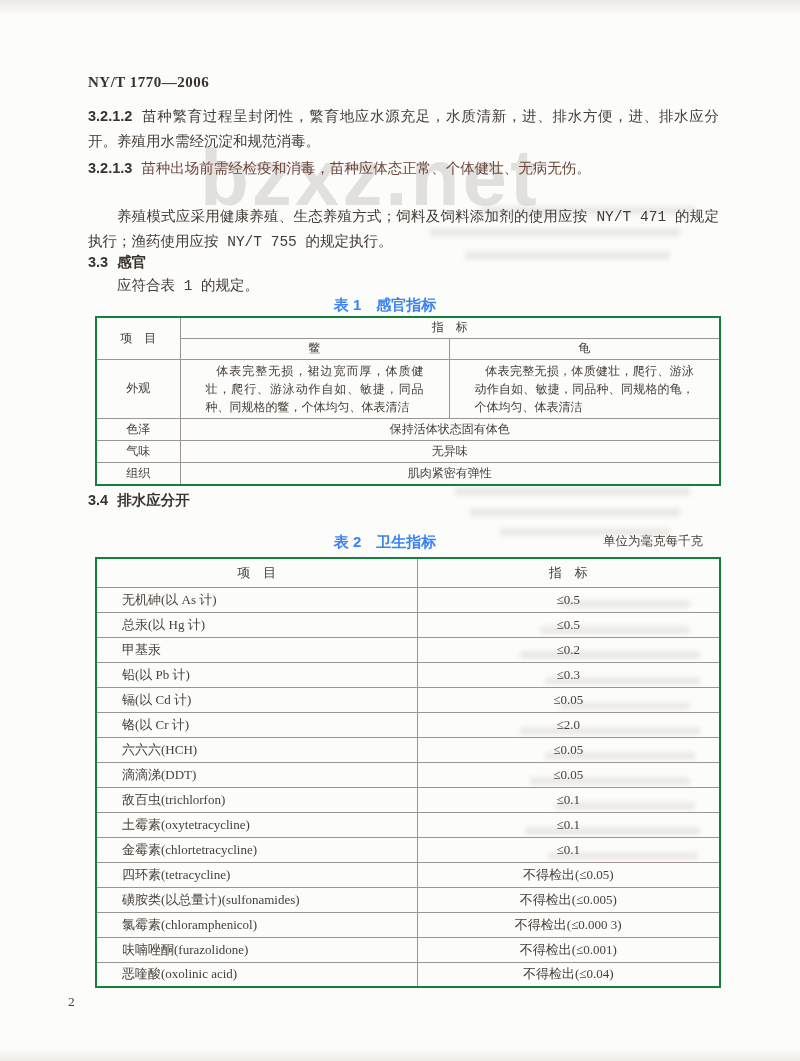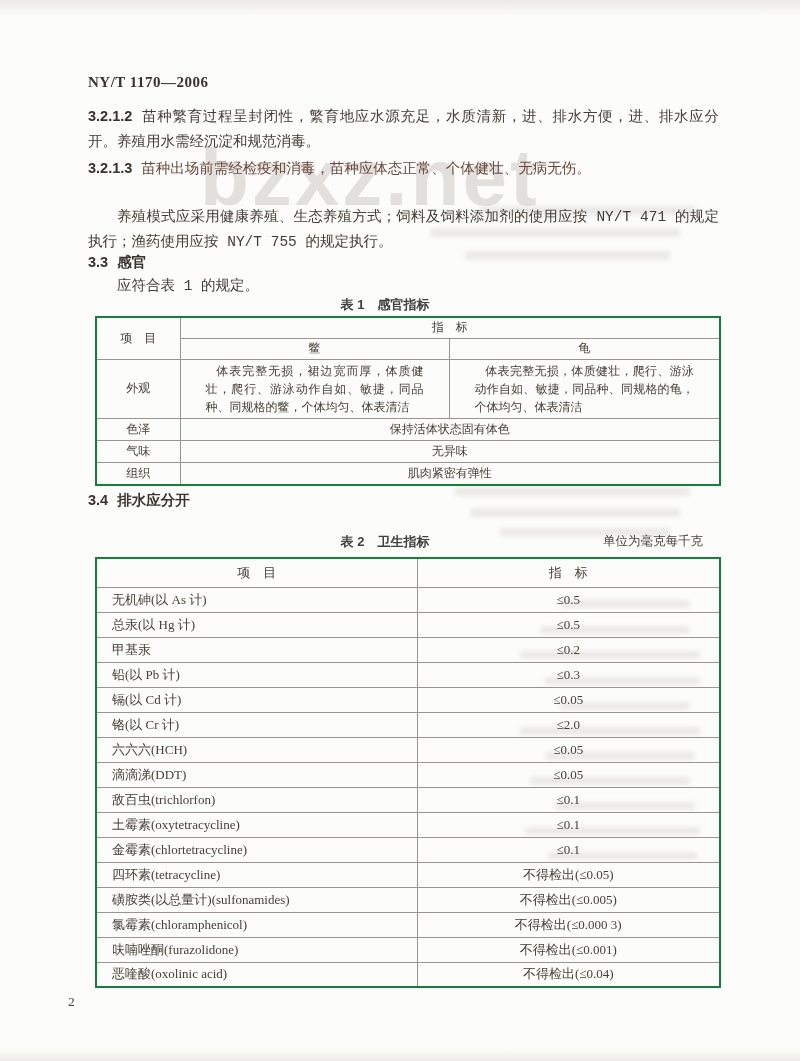--- a/index.html
+++ b/index.html
@@ -13,32 +13,32 @@
       font-family:"Liberation Sans","DejaVu Sans",sans-serif;font-weight:700;
       font-size:80px;letter-spacing:3px;color:#c8c6c2;opacity:.5;white-space:nowrap;}
   .blk{position:absolute;left:88px;width:631px;z-index:2;font-size:14.5px;line-height:25px;text-align:justify;}
   .num{font-family:"Liberation Sans","DejaVu Sans",sans-serif;font-weight:700;color:#3a332d;margin-right:9px;}
   .hd{font-family:"Liberation Sans","DejaVu Sans",sans-serif;font-weight:700;color:#3a332d;}
   .indent{text-indent:2em;font-family:Liberation Mono, monospace;}
   .warm{color:#6b463c;}
   #doc-code{position:absolute;left:88px;top:74px;z-index:2;font-weight:700;font-size:15px;
       letter-spacing:.5px;color:#39322d;}
   .caption{position:absolute;left:95px;width:580px;z-index:2;text-align:center;
-      font-family:"Liberation Sans","DejaVu Sans",sans-serif;font-weight:700;font-size:13px;color:#404040;}
+      font-family:"Liberation Sans","DejaVu Sans",sans-serif;font-weight:700;font-size:15px;color:#3b82f6;}
   .unit{position:absolute;right:97px;top:533px;z-index:2;font-size:12.5px;color:#4a423c;}
   table{border-collapse:collapse;table-layout:fixed;position:absolute;left:95px;z-index:2;
       width:624px;font-size:12px;color:#474039;}
   td,th{border:1px solid #9a9590;padding:0 6px;font-weight:normal;vertical-align:middle;}
   #table1{top:316px;}
   #table2{top:557px;font-size:13px;}
   #table1 td,#table1 th,#table2 td,#table2 th{box-sizing:border-box;}
   .tbl-outer{border:2px solid #15803d;}
   .c{text-align:center;}
   .para-cell{line-height:18px;text-align:justify;text-indent:.9em;padding:2px 25px;}
-  #table2 td.item{padding-left:15px;}
+  #table2 td.item{padding-left:25px;}
   .ghost{position:absolute;background:rgba(140,134,126,.15);filter:blur(2px);border-radius:2px;z-index:0;}
   #page-num{position:absolute;left:68px;top:994px;z-index:2;font-size:13.5px;color:#4a433c;}
 </style>
 </head>
 <body>
 
 <div id="page">
   <div class="scan-top"></div>
   <div class="scan-bottom"></div>
 
@@ -55,21 +55,21 @@
   <div class="ghost" style="left:560px;top:702px;width:130px;height:8px;"></div>
   <div class="ghost" style="left:520px;top:727px;width:180px;height:8px;"></div>
   <div class="ghost" style="left:545px;top:752px;width:150px;height:8px;"></div>
   <div class="ghost" style="left:530px;top:777px;width:160px;height:8px;"></div>
   <div class="ghost" style="left:555px;top:802px;width:140px;height:8px;"></div>
   <div class="ghost" style="left:525px;top:827px;width:175px;height:8px;"></div>
   <div class="ghost" style="left:548px;top:852px;width:150px;height:8px;"></div>
 
   <div class="wm">bzxz.net</div>
 
-  <div id="doc-code">NY/T 1170—2006</div>
+  <div id="doc-code">NY/T 1770—2006</div>
 
   <div class="blk" style="top:104px;">
     <span class="num">3.2.1.2</span><span>苗种繁育过程呈封闭性，繁育地应水源充足，水质清新，进、排水方便，进、排水应分开。养殖用水需经沉淀和规范消毒。</span>
   </div>
 
   <div class="blk warm" style="top:156px;">
     <span class="num">3.2.1.3</span><span>苗种出场前需经检疫和消毒，苗种应体态正常、个体健壮、无病无伤。</span>
   </div>
 
 

